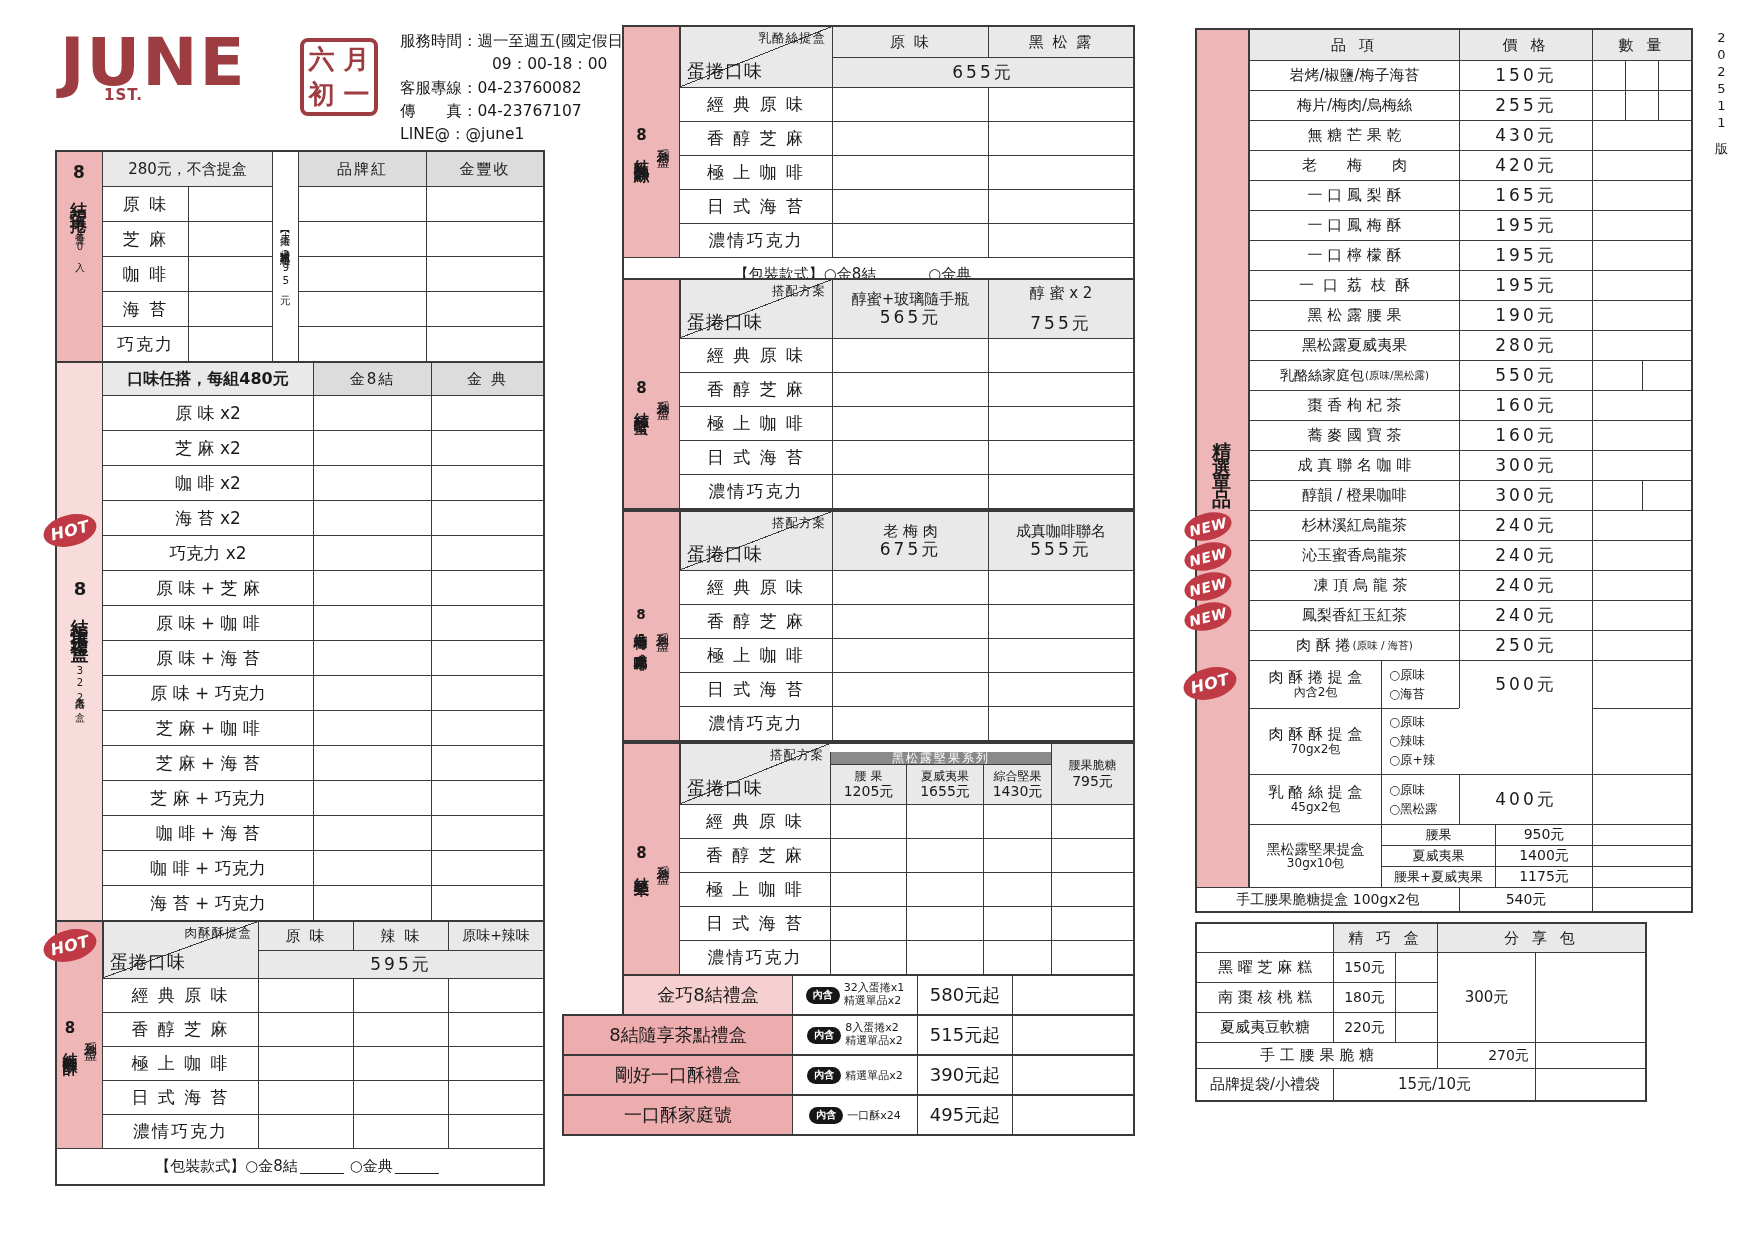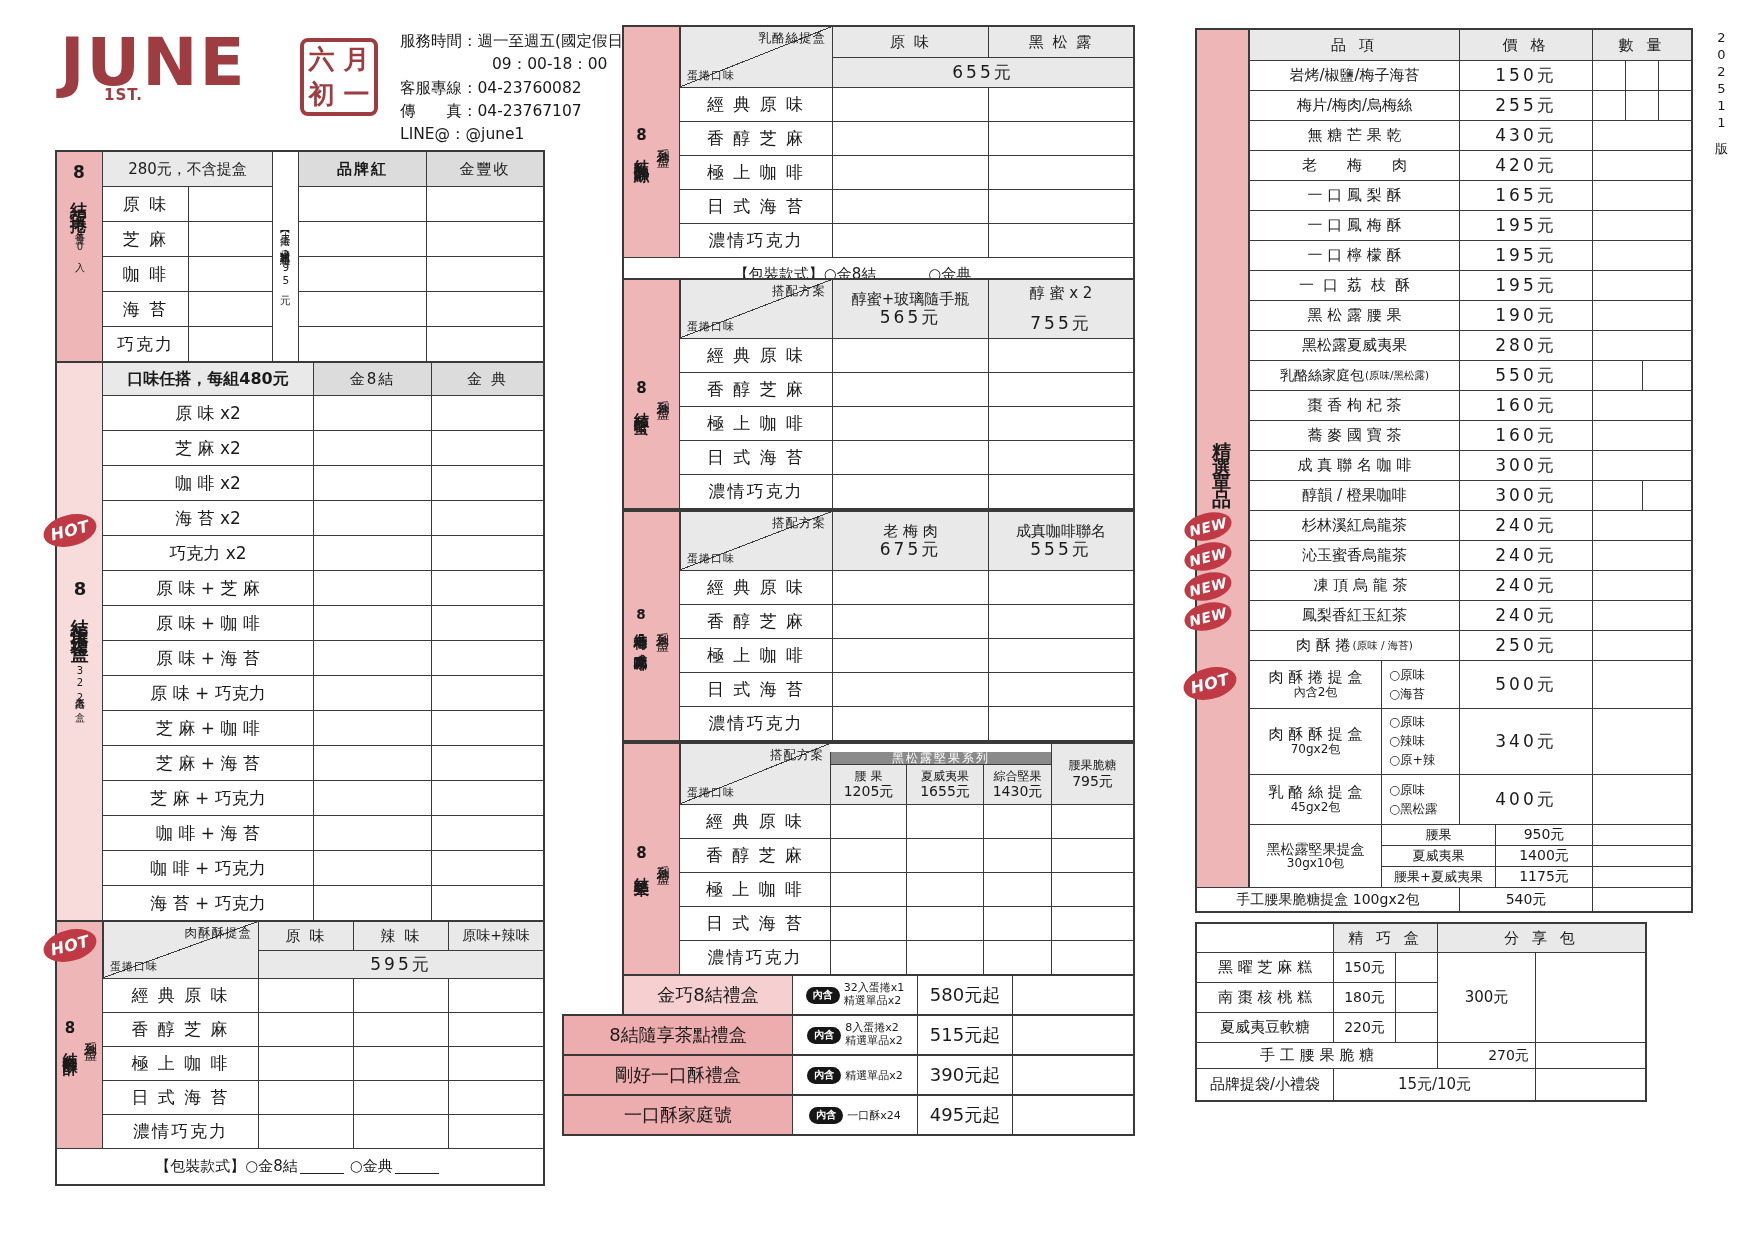--- a/index.html
+++ b/index.html
@@ -17,21 +17,21 @@
   .dark{background:#8a8a8a;color:#fff;}
   .pink{background:#efb6b8;}
   .pinklight{background:#f8dcdb;}
   .vert{writing-mode:vertical-rl;text-orientation:upright;}
   .ls2{letter-spacing:2px;}.ls4{letter-spacing:4px;}
   .f17{font-size:17px;}.f15{font-size:15px;}.f14{font-size:14px;}.f13{font-size:13px;}.f12{font-size:12px;}.f11{font-size:11px;}.f10{font-size:10px;}
   .price{letter-spacing:3px;font-size:17px;}
   
   .diag{position:relative;background-color:#e9e9e9;background-image:linear-gradient(to bottom right,transparent calc(50% - 1px),#3a3a3a calc(50% - 1px),#3a3a3a calc(50% + 0px),transparent calc(50% + 0px));}
   .diag .dt{position:absolute;top:3px;right:6px;font-size:12.5px;letter-spacing:1px;}
-  .diag .db{position:absolute;bottom:4px;left:6px;font-size:11px;letter-spacing:1px;}
+  .diag .db{position:absolute;bottom:4px;left:6px;font-size:18px;letter-spacing:1px;}
   
   .sidecell{display:flex;align-items:center;justify-content:center;box-sizing:border-box;}
   
   .badge{position:absolute;width:54px;height:31px;background:#bf3a44;color:#fff;border-radius:50%;display:flex;align-items:center;justify-content:center;font-weight:bold;font-style:italic;transform:rotate(-14deg);font-size:16px;z-index:6;letter-spacing:.5px;}
   .badge.sm{width:48px;height:27px;font-size:14px;}
   .pill{background:#161616;color:#fff;border-radius:9px;font-size:10px;padding:1.5px 7px;white-space:nowrap;font-weight:bold;}
   .blank{display:inline-block;width:44px;border-bottom:1.5px solid #222;height:14px;margin:0 6px 0 2px;}
   .footrow{display:flex;align-items:center;justify-content:center;font-size:15px;}
   .optlist{display:flex;flex-direction:column;align-items:flex-start;justify-content:center;gap:2px;padding-left:7px;font-size:12.5px;}
   .qsplit{display:flex;width:100%;height:100%;}
@@ -74,21 +74,21 @@
 
   <div class="abs box grid" style="left:55px;top:150px;width:490px;grid-template-columns:46px 85px 84px 26px 128px 1fr;grid-template-rows:34px repeat(5,35px);">
     <div class="sidecell pink" style="grid-column:1;grid-row:1/span 6;border-right:1px solid #3a3a3a;flex-direction:column;justify-content:flex-start;padding-top:10px;gap:14px;">
       <div class="vert" style="font-size:17px;font-weight:bold;letter-spacing:7px;">8結蛋捲</div>
       <div class="vert f10" style="letter-spacing:2px;">每盒40入</div>
     </div>
     <div class="c gray f15" style="grid-column:2/span 2;grid-row:1;">280元，不含提盒</div>
     <div class="c bl" style="grid-column:4;grid-row:1/span 6;padding:3px 0;">
       <span class="vert" style="font-size:10.5px;line-height:1;letter-spacing:1px;">【蛋捲+提盒組】每組295元</span>
     </div>
-    <div class="c bl gray2 f15 ls2" style="grid-column:5;grid-row:1;font-weight:bold;">品牌紅</div>
+    <div class="c bl gray2 f15 ls2" style="grid-column:5;grid-row:1;">品牌紅</div>
     <div class="c bl gray2 f15 ls2" style="grid-column:6;grid-row:1;">金豐收</div>
 
     <div class="c bt f17 ls2" style="grid-column:2;grid-row:2;">原 味</div>
     <div class="c bl bt" style="grid-column:3;grid-row:2;"></div>
     <div class="c bl bt" style="grid-column:5;grid-row:2;"></div>
     <div class="c bl bt" style="grid-column:6;grid-row:2;"></div>
     <div class="c bt f17 ls2" style="grid-column:2;grid-row:3;">芝 麻</div>
     <div class="c bl bt" style="grid-column:3;grid-row:3;"></div>
     <div class="c bl bt" style="grid-column:5;grid-row:3;"></div>
     <div class="c bl bt" style="grid-column:6;grid-row:3;"></div>
@@ -526,21 +526,20 @@
 
     <div class="c bl bt namecol" style="grid-column:2;grid-row:23;">
       <div class="f15">肉 酥 酥 提 盒</div>
       <div class="f12">70gx2包</div>
     </div>
     <div class="bl bt optlist" style="grid-column:3;grid-row:23;">
       <span>○原味</span>
       <span>○辣味</span>
       <span>○原+辣</span>
     </div>
-    <div class="c bl bt price" style="grid-column:4/span 2;grid-row:23;">340元</div>
     <div class="c bl bt" style="grid-column:6;grid-row:23;"></div>
 
     <div class="c bl bt namecol" style="grid-column:2;grid-row:24;">
       <div class="f15">乳 酪 絲 提 盒</div>
       <div class="f12">45gx2包</div>
     </div>
     <div class="bl bt optlist" style="grid-column:3;grid-row:24;">
       <span>○原味</span>
       <span>○黑松露</span>
     </div>

